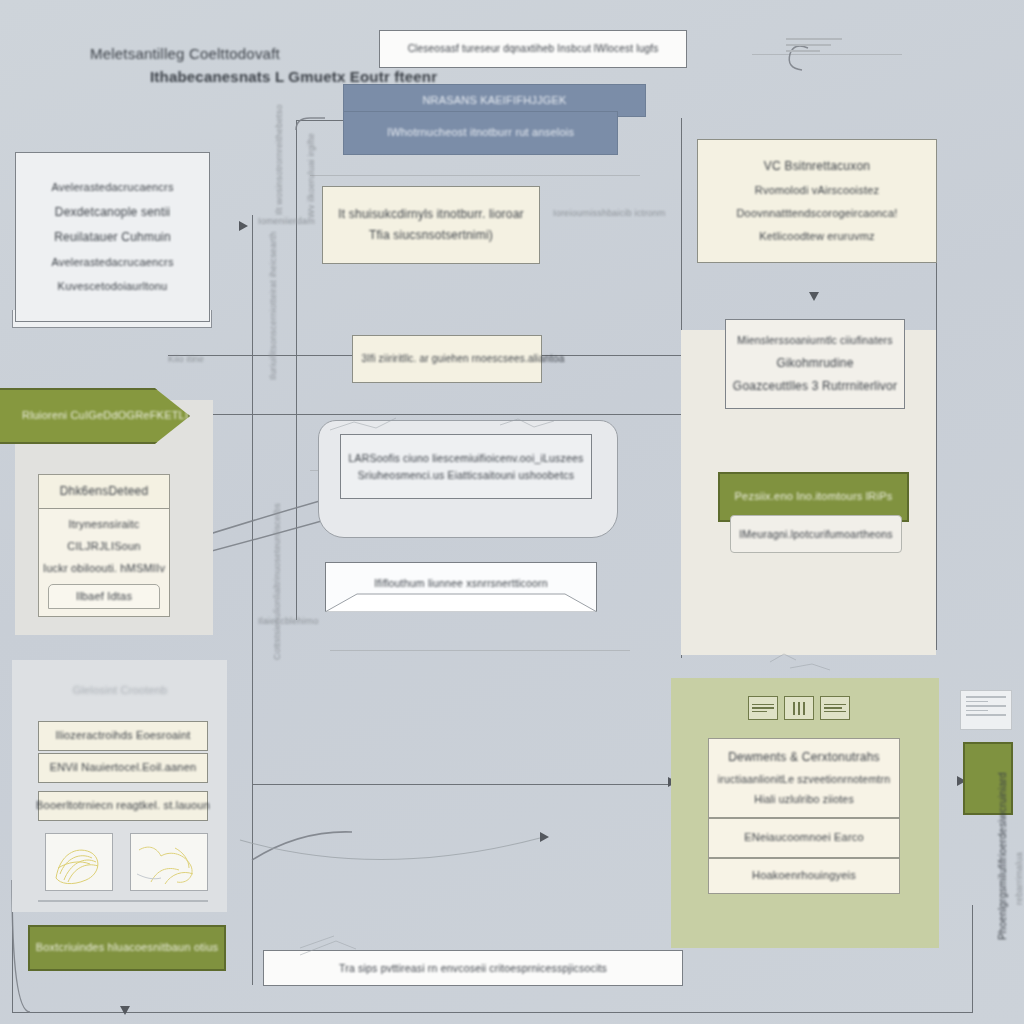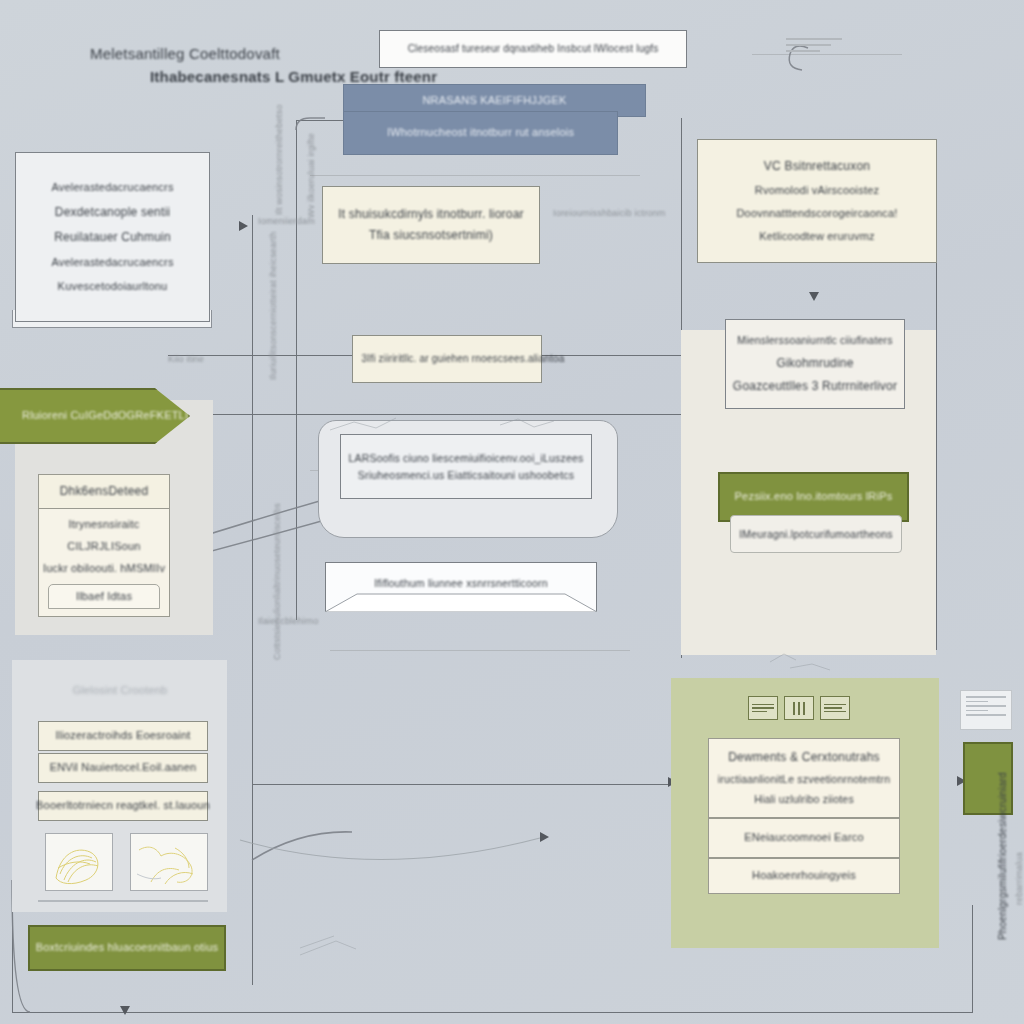--- a/index.html
+++ b/index.html
@@ -288,20 +288,23 @@
     <span class="t t-sm" style="font-size:10.5px;">Sriuheosmenci.us Eiatticsaitouni ushoobetcs</span>
   </div>
 
   <div class="abs" style="left:325px; top:562px; width:272px; height:50px; background:#fbfcfd; border:1.5px solid #7a7f85; display:flex; align-items:flex-start; justify-content:center; padding-top:12px;">
     <span class="t t-sm" style="font-size:10.5px;">Ififlouthum liunnee xsnrrsnertticoorn</span>
   </div>
   <svg class="abs" width="272" height="22" style="left:325px; top:590px;">
     <polygon points="0,22 272,22 240,4 32,4" fill="#ffffff" stroke="#9ba0a6" stroke-width="1"></polygon>
   </svg>
 
+  <div class="abs card card-pale" style="left:263px; top:950px; width:420px; height:36px; border-width:1.8px;">
+    <span class="t t-sm" style="font-size:10.5px;">Tra sips pvttireasi rn envcoseii critoesprnicesspjicsocits</span>
+  </div>
 
   <div class="abs panel-beige" style="left:681px; top:330px; width:255px; height:325px;"></div>
 
   <div class="abs card card-cream" style="left:697px; top:139px; width:240px; height:124px; border-width:1.8px;">
     <div class="stack" style="gap:6px;">
       <span class="t" style="font-size:12px;">VC Bsitnrettacuxon</span>
       <span class="t t-sm">Rvomolodi vAirscooistez</span>
       <span class="t t-sm">Doovnnatttendscorogeircaonca!</span>
       <span class="t t-sm">Ketlicoodtew eruruvmz</span>
     </div>

